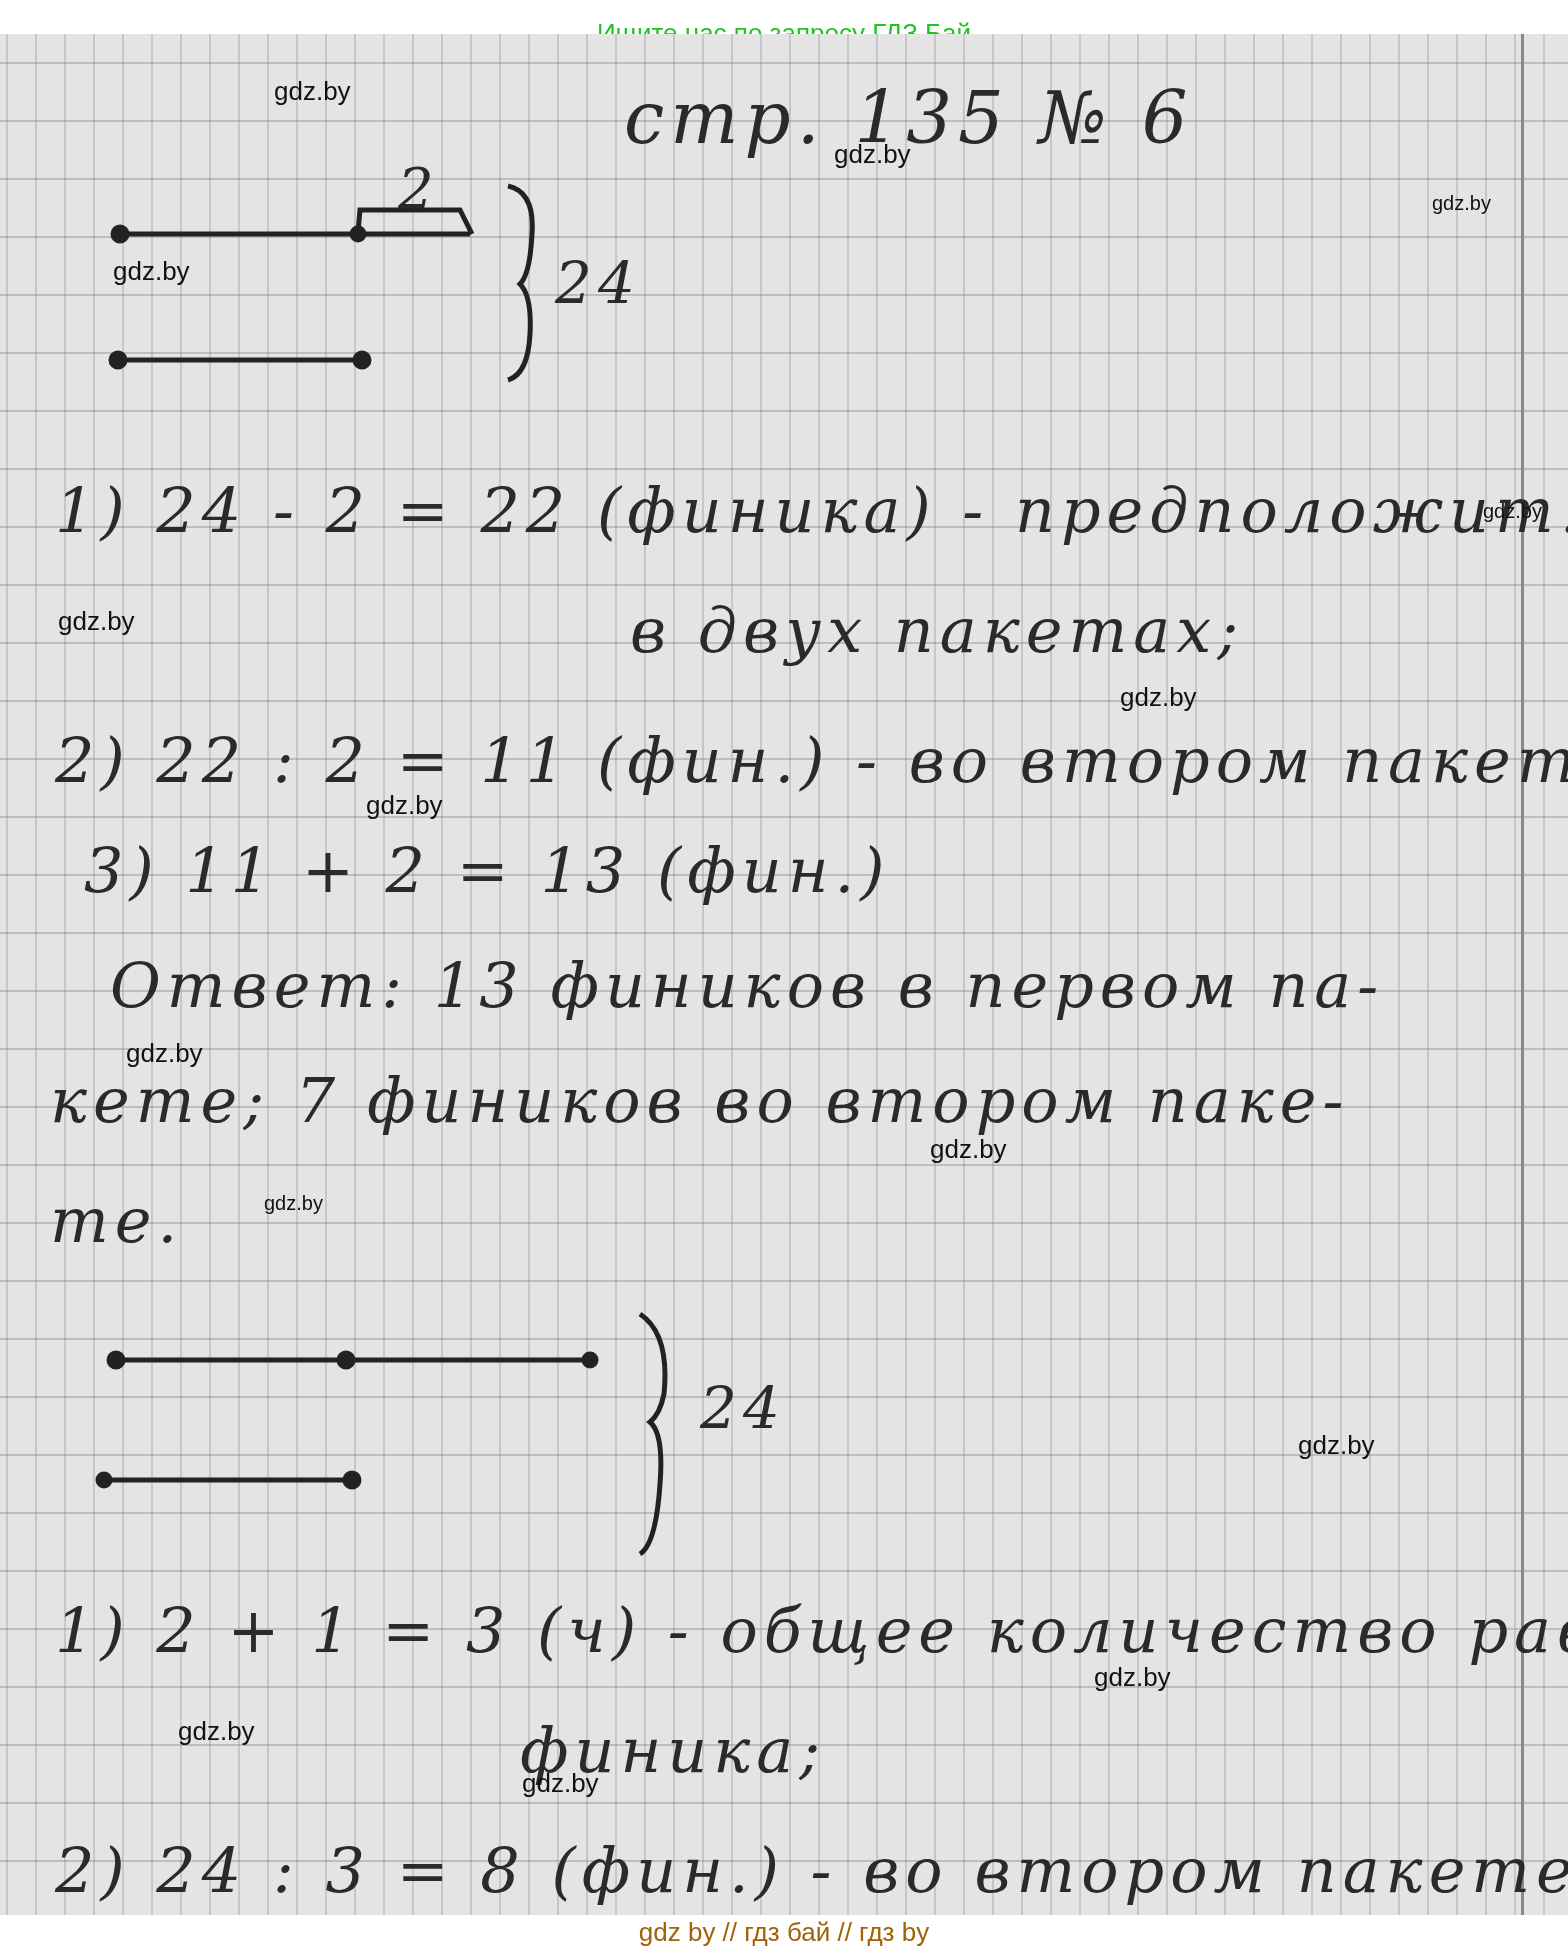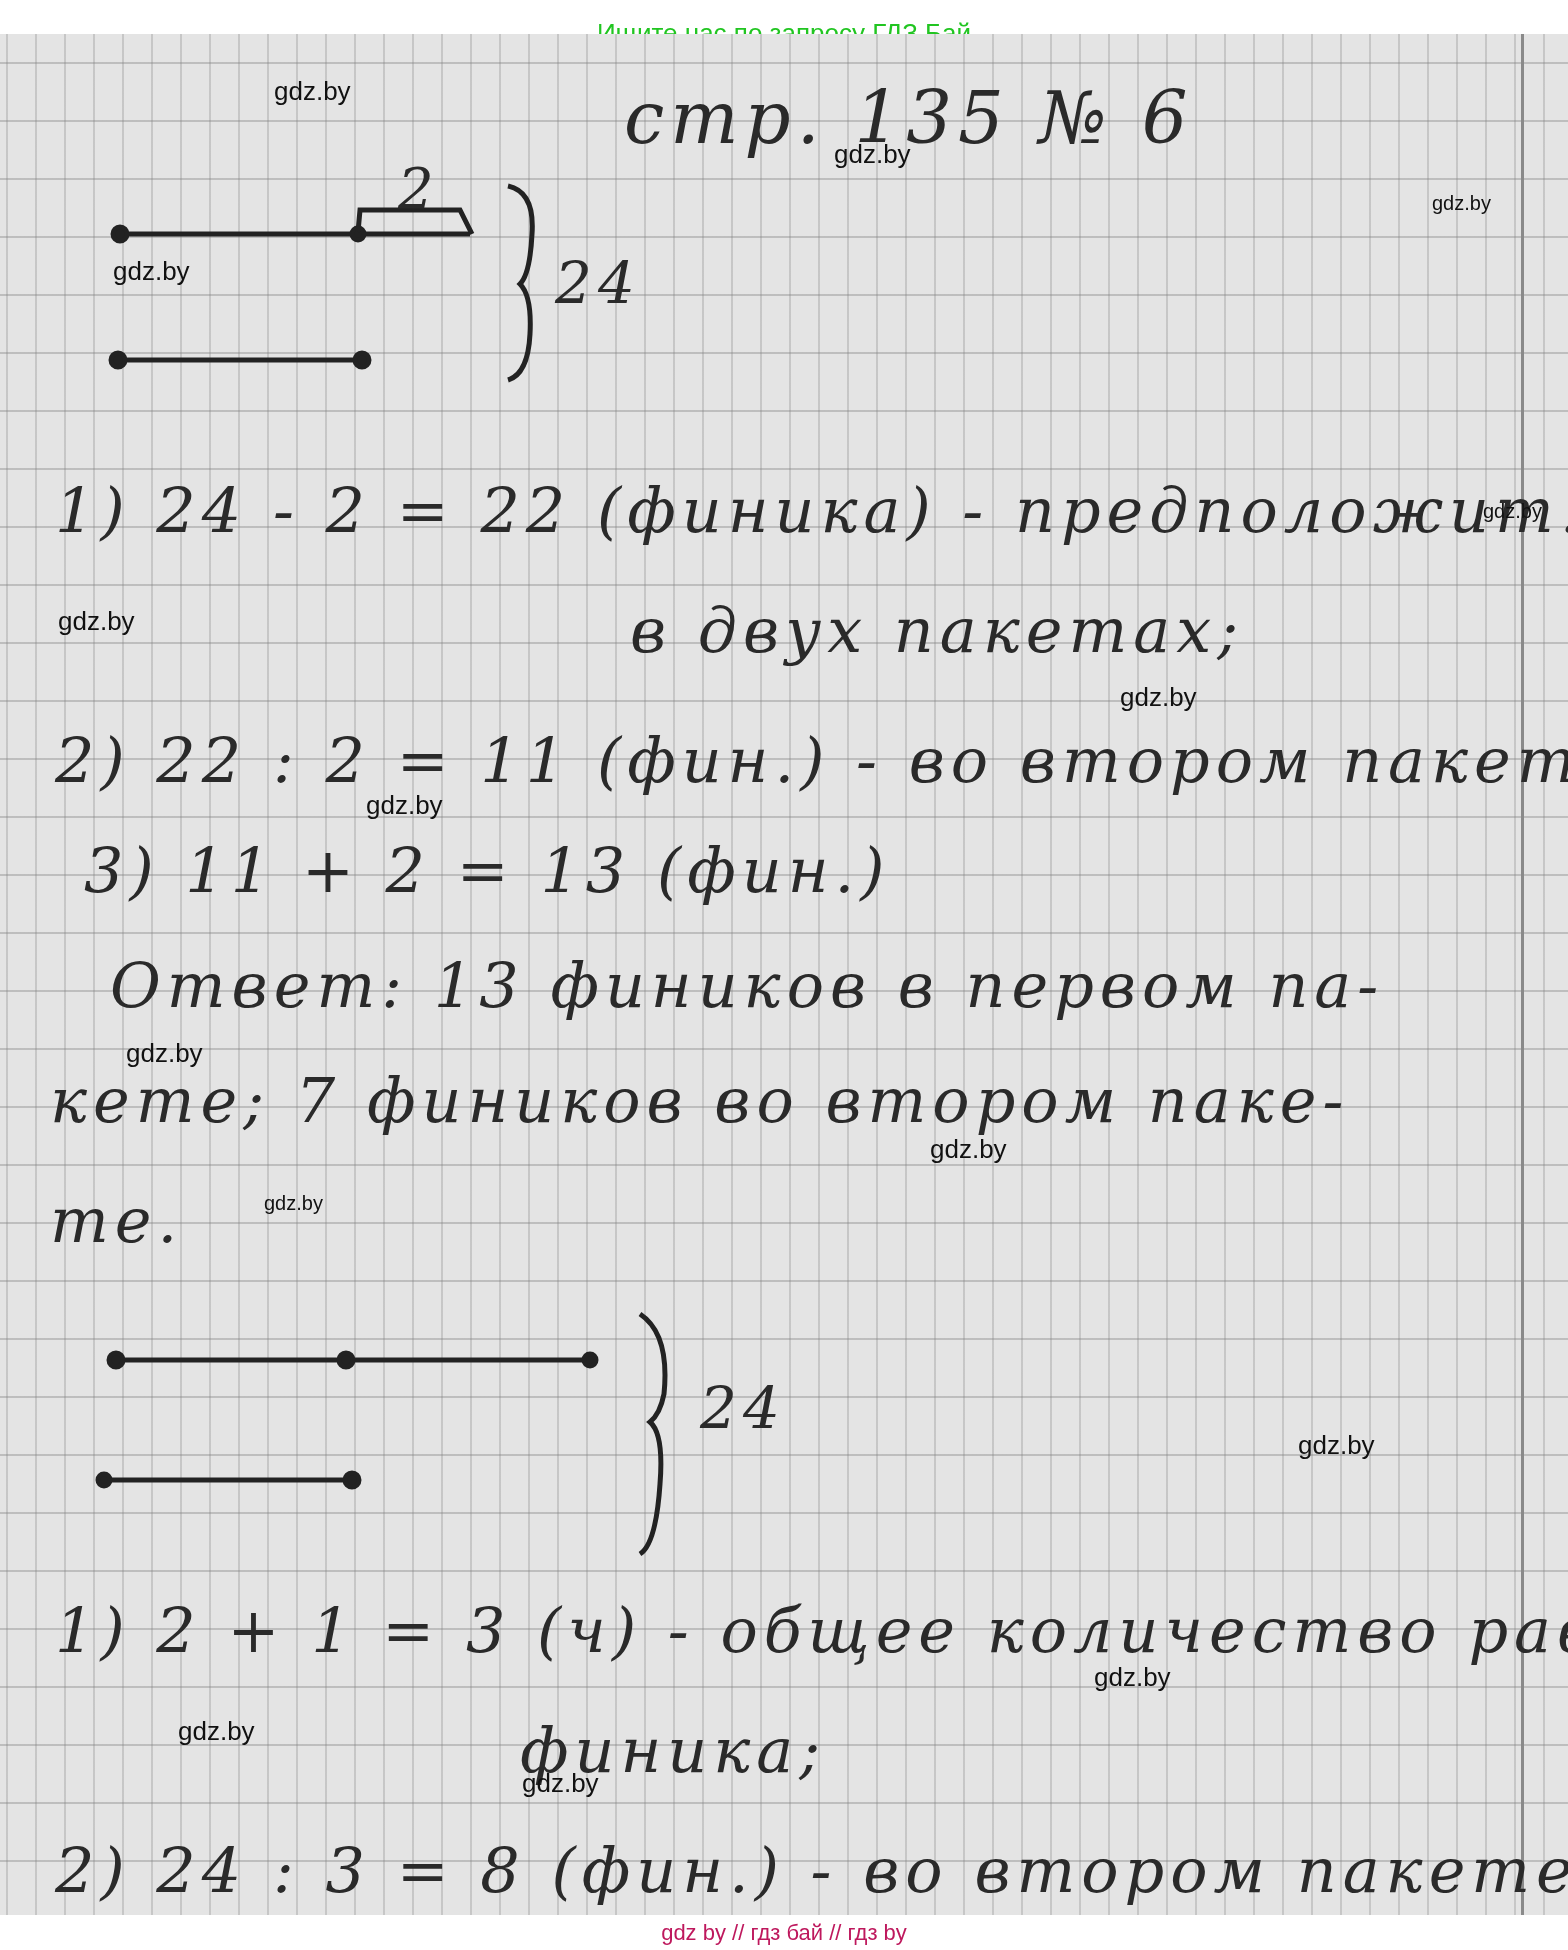--- a/index.html
+++ b/index.html
@@ -1,18 +1,18 @@
 <!DOCTYPE html>
 <html><head>
 <meta charset="utf-8">
 <style>
   html,body{margin:0;padding:0;}
   body{width:1568px;height:1950px;background:#ffffff;position:relative;overflow:hidden;font-family:"Liberation Sans",sans-serif;}
   .top-banner{position:absolute;left:0;top:0;width:1568px;height:34px;text-align:center;font-size:26px;line-height:34px;color:#21c521;margin-top:16px;}
-  .bottom-banner{position:absolute;left:0;top:1915px;width:1568px;height:35px;text-align:center;font-size:22px;line-height:35px;color:#be185d;}
+  .bottom-banner{position:absolute;left:0;top:1915px;width:1568px;height:35px;text-align:center;font-size:26px;line-height:35px;color:#a16207;}
   .page{position:absolute;left:0;top:34px;width:1568px;height:1881px;
     background-color:#e4e4e4;
     background-image:
       linear-gradient(to bottom, rgba(120,120,120,0.35) 2px, transparent 2px),
       linear-gradient(to right, rgba(120,120,120,0.28) 2px, transparent 2px);
     background-size:58px 58px, 29px 29px;
     background-position:0 28px, 6px 0;}
   .margin-line{position:absolute;left:1521px;top:0;width:3px;height:1881px;background:#8a8a8a;}
   .hw{position:absolute;font-family:"DejaVu Serif",serif;font-style:italic;color:#2a2a2a;white-space:nowrap;letter-spacing:6px;}
   .title{left:624px;top:42px;font-size:72px;}

